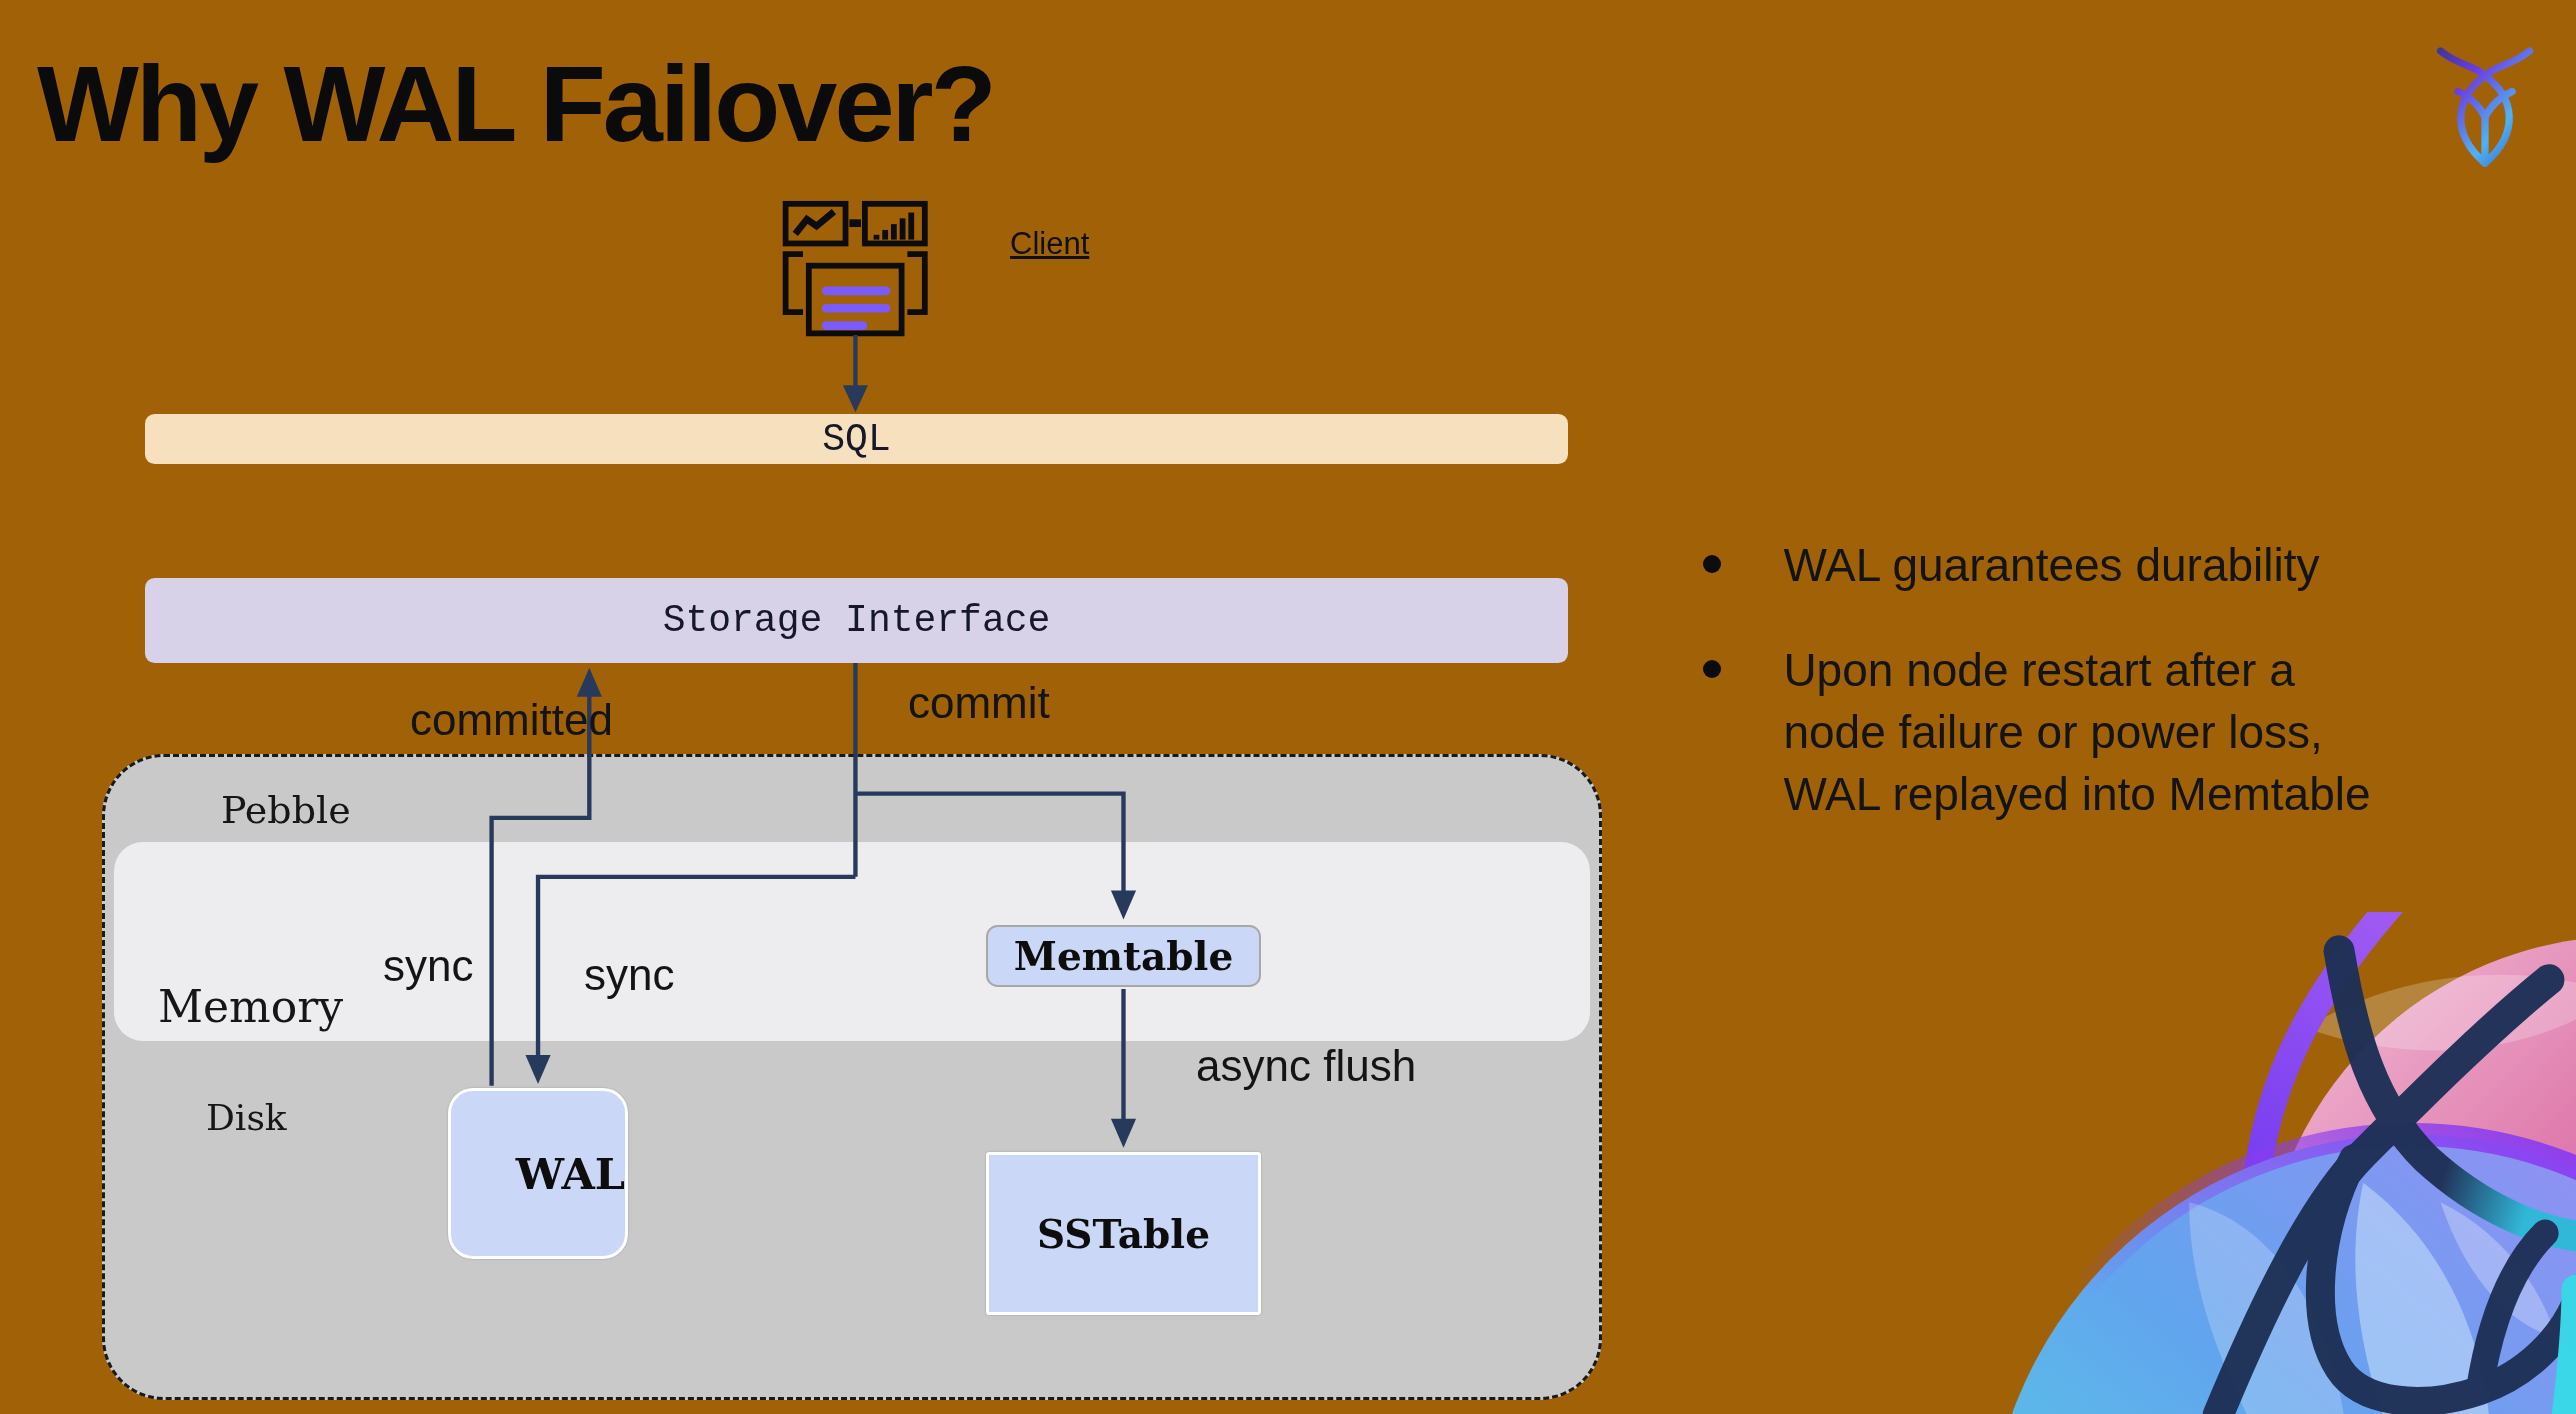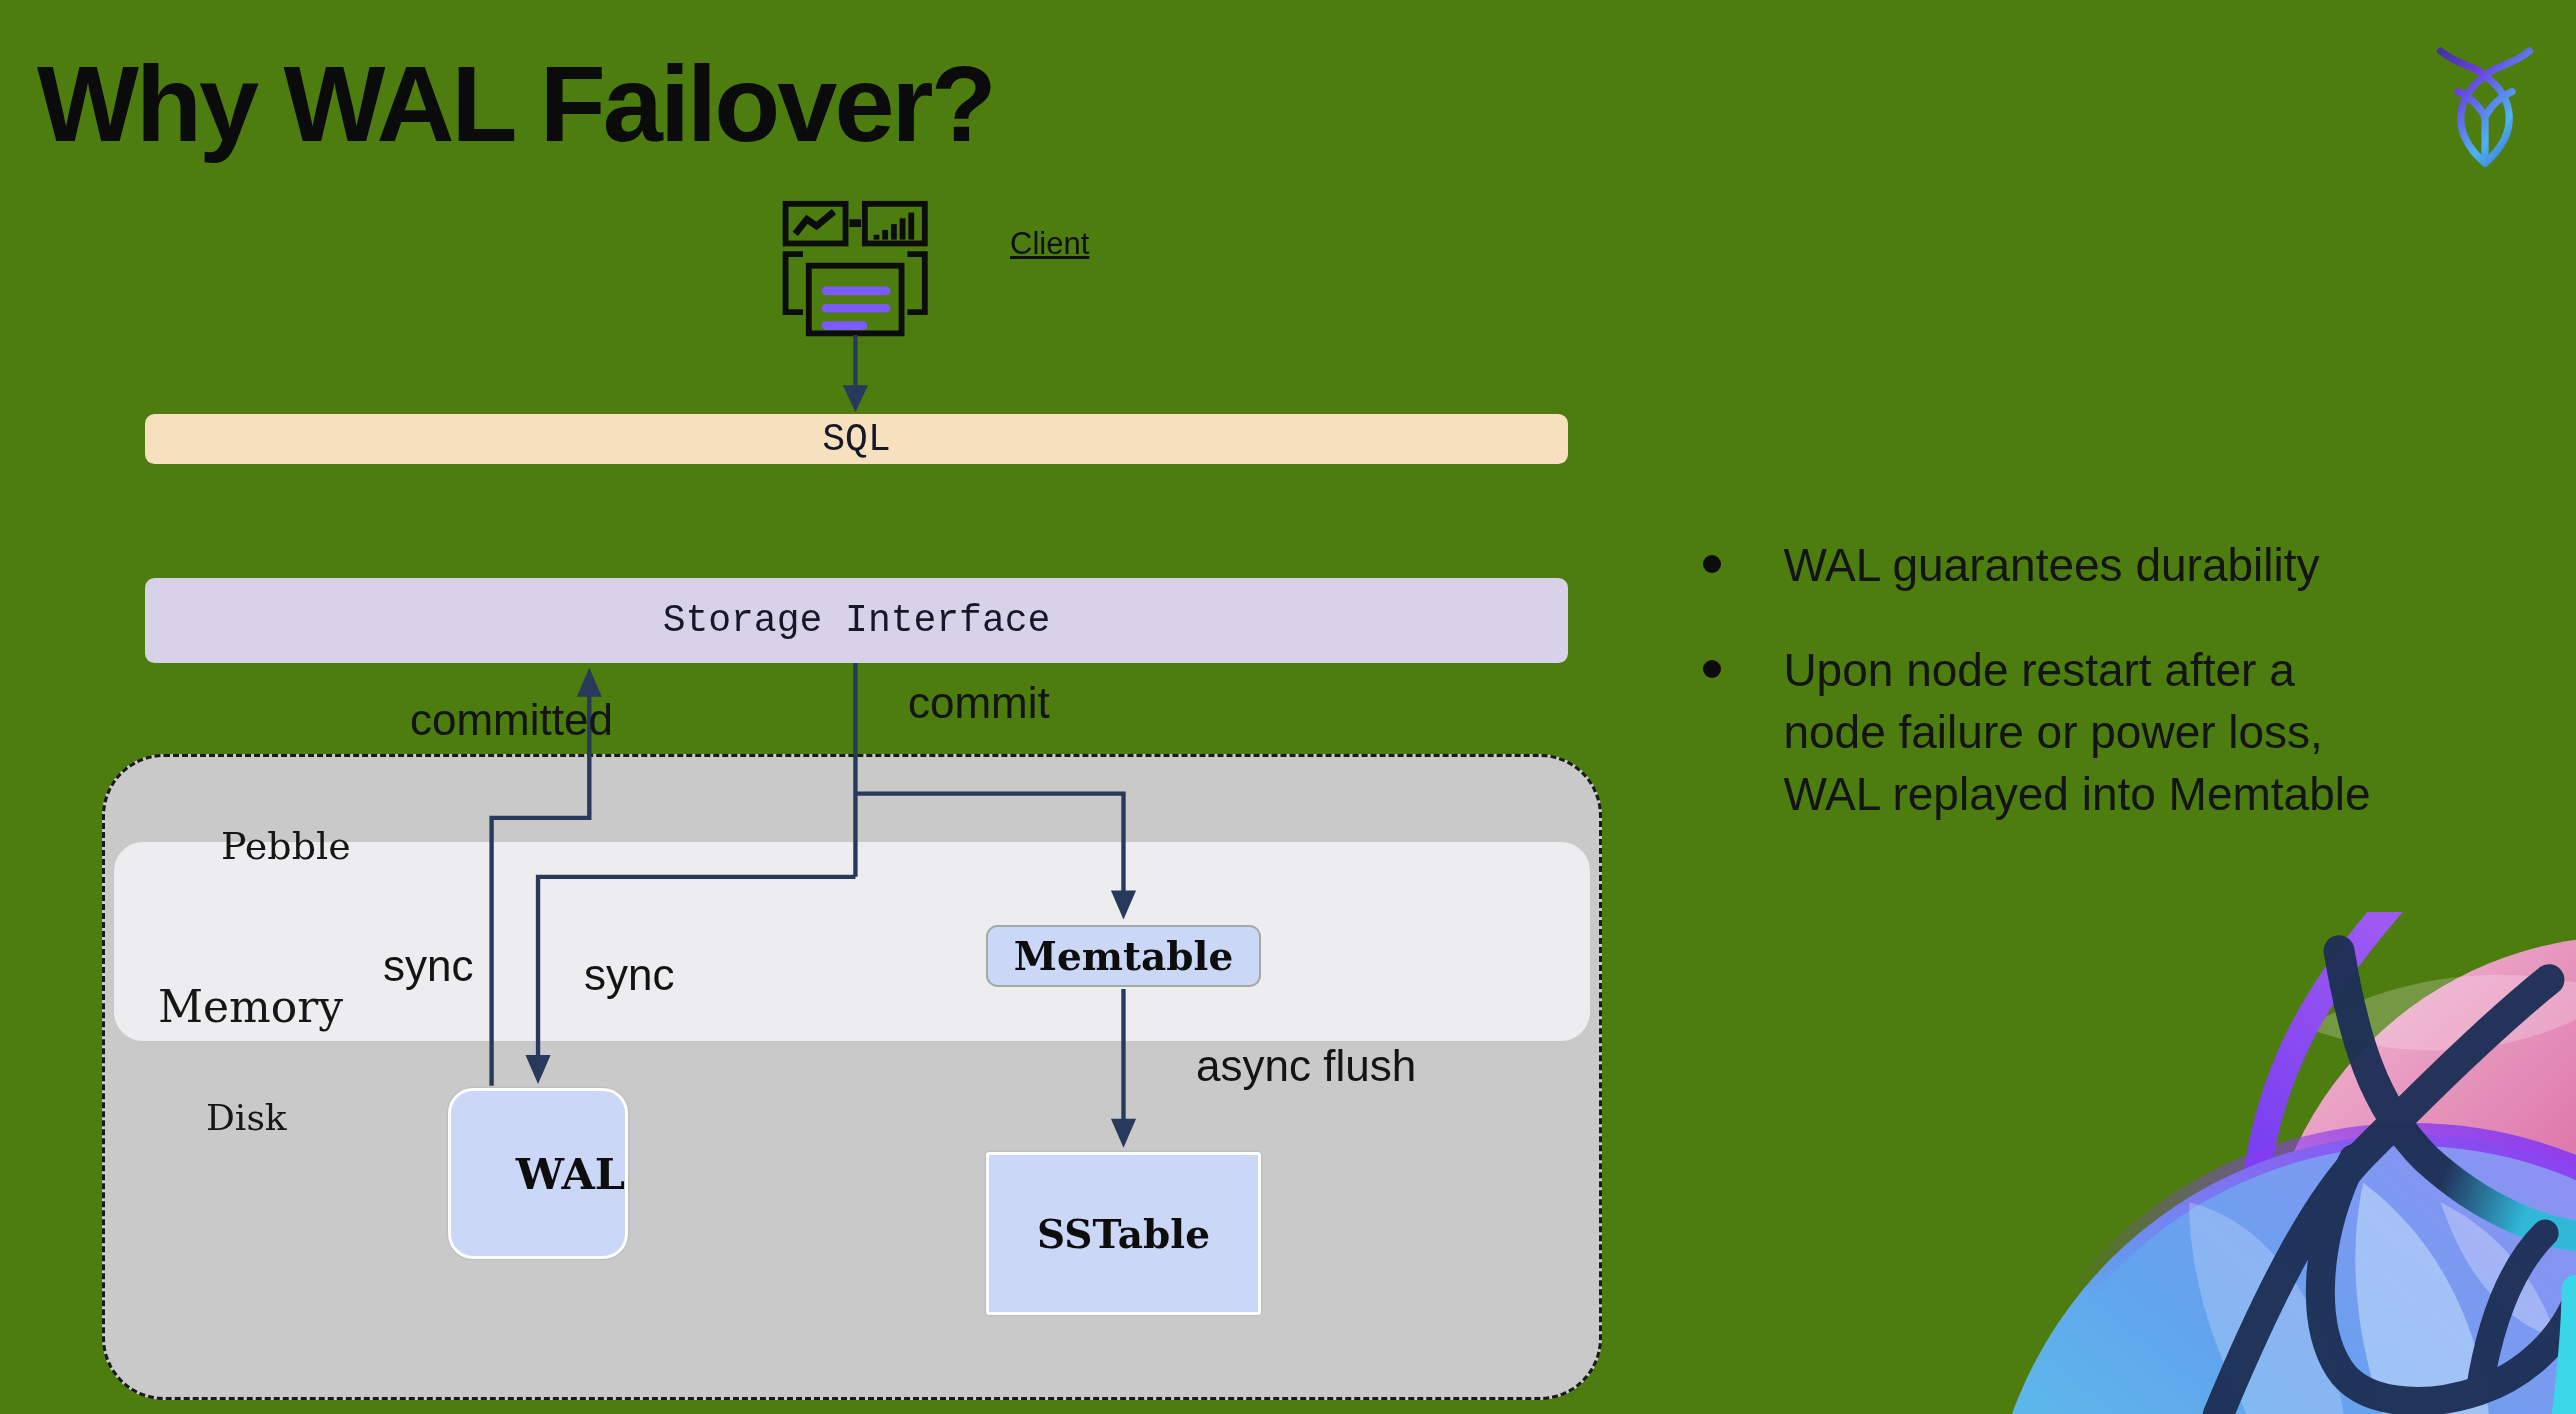--- a/index.html
+++ b/index.html
@@ -1,17 +1,17 @@
 <!DOCTYPE html>
 <html><head>
 <meta charset="utf-8">
 <style>
   html,body{margin:0;padding:0;background:#fff;}
   #slide{
-    position:relative;width:2576px;height:1415px;background:#4d7c0f;overflow:hidden;
+    position:relative;width:2576px;height:1415px;background:#a16207;overflow:hidden;
     font-family:"Liberation Sans",sans-serif;color:#111;
   }
   .abs{position:absolute;}
   
   #title{
     left:37px;top:41px;font-size:108px;font-weight:800;letter-spacing:-2.9px;
     color:#0b0b0b;font-family:"Liberation Sans",sans-serif;
   }
   
   .bar{
@@ -24,21 +24,21 @@
   #bar-storage{top:578px;height:85px;background:#d7d2e7;}
   
   #pebble{
     left:102px;top:754px;width:1500px;height:646px;background:#c9c9c9;
     border:3.9px dashed #1a1a1a;border-radius:62px;box-sizing:border-box;
   }
   #memory-band{
     left:114px;top:842px;width:1476px;height:199px;background:#ededef;border-radius:29px;
   }
   .serif-label{font-family:"DejaVu Serif",serif;color:#161616;}
-  #pebble-label{left:221px;top:824px;font-size:38px;}
+  #pebble-label{left:221px;top:788px;font-size:38px;}
   #memory-label{left:158px;top:981px;font-size:44px;}
   #disk-label{left:206px;top:1097px;font-size:36px;}
   
   .edge-label{font-size:44px;color:#141414;font-family:"Liberation Sans",sans-serif;}
   #lbl-committed{left:410px;top:695px;}
   #lbl-commit{left:908px;top:678px;}
   #lbl-sync-left{left:383px;top:941px;}
   #lbl-sync-right{left:584px;top:950px;}
   #lbl-async-flush{left:1196px;top:1041px;}
   #client-label{left:1010px;top:226px;font-size:31px;color:#101010;text-decoration:underline;}

